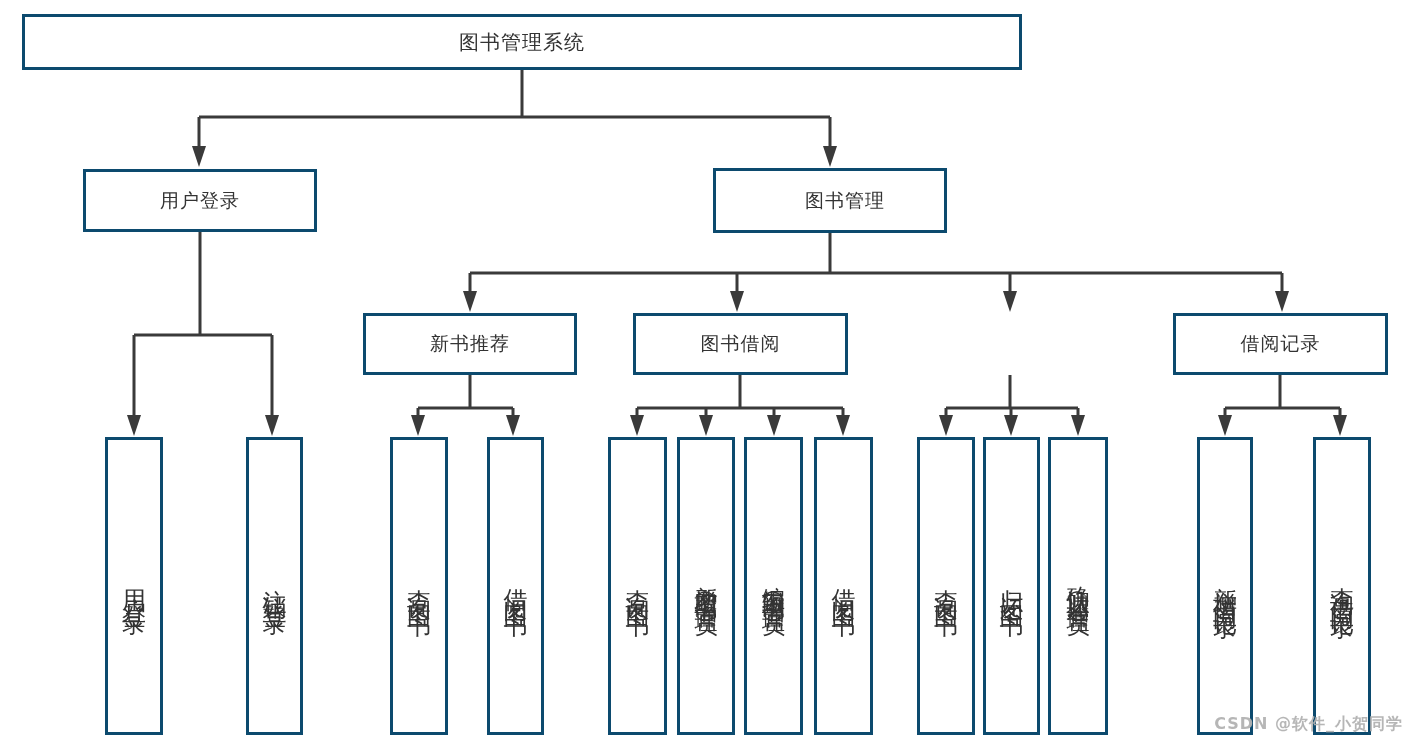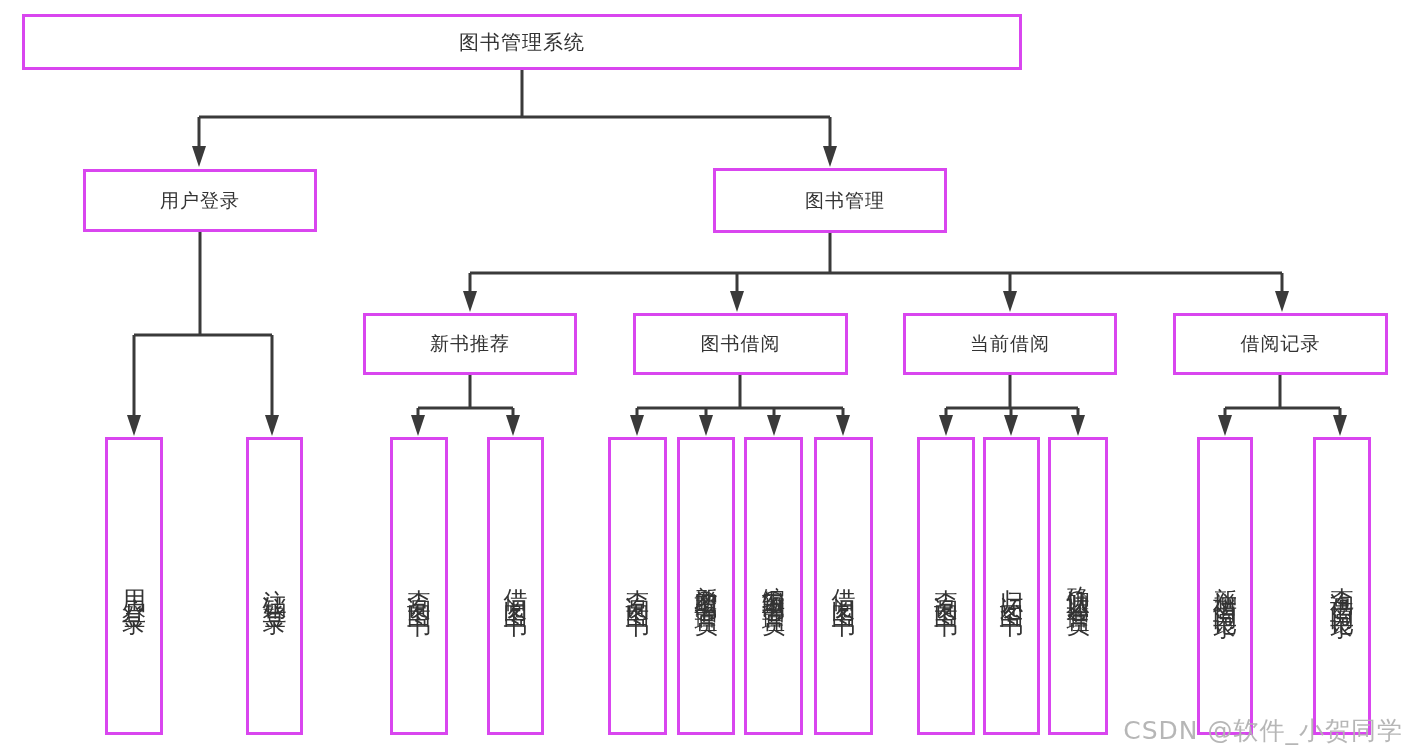--- a/index.html
+++ b/index.html
@@ -15,21 +15,21 @@
     position: absolute;
     left: 0; top: 0;
     width: 1405px; height: 747px;
     z-index: 1;
     pointer-events: none;
   }
   .node {
     position: absolute;
     box-sizing: border-box;
     background: #ffffff;
-    border: 3px solid #d946ef;
+    border: 3px solid #0c4a6e;
     color: #333333;
     display: flex;
     align-items: center;
     justify-content: center;
     z-index: 2;
   }
   .hlabel { font-size: 19px; letter-spacing: 1px; white-space: nowrap; }
   .root .hlabel { font-size: 20px; }
   .leaf .vlabel {
     writing-mode: vertical-rl;
@@ -39,24 +39,25 @@
     letter-spacing: 8px;
     white-space: nowrap;
   }
   .leaf.long .vlabel { font-size: 23px; letter-spacing: 4px; }
   .leaf.med  .vlabel { letter-spacing: 6px; }
   #watermark {
     position: absolute;
     right: 2px;
     top: 714px;
     z-index: 5;
-    font-size: 25px;
+    font-size: 16px;
     color: rgba(178,178,178,0.95);
     letter-spacing: 1px;
     white-space: nowrap;
+    font-weight: bold;
   }
 </style>
 </head>
 <body>
 
 <div id="stage">
 
   <svg id="wires" viewBox="0 0 1405 747" xmlns="http://www.w3.org/2000/svg">
     <g stroke="#3a3a3a" stroke-width="3" fill="none">
 
@@ -114,23 +115,20 @@
   <div class="node" style="left:713px; top:168px; width:234px; height:65px;padding-left:30px;">
     <span class="hlabel">图书管理</span>
   </div>
 
   <div class="node" style="left:633px; top:313px; width:215px; height:62px;">
     <span class="hlabel">图书借阅</span>
   </div>
   <div class="node" style="left:363px; top:313px; width:214px; height:62px;">
     <span class="hlabel">新书推荐</span>
   </div>
-  <div class="node" style="left:903px; top:313px; width:214px; height:62px;">
-    <span class="hlabel">当前借阅</span>
-  </div>
   <div class="node" style="left:1173px; top:313px; width:215px; height:62px;justify-content:center;">
     <span class="hlabel">借阅记录</span>
   </div>
 
   <div class="node leaf" style="left:105px; top:437px; width:58px; height:298px;">
     <span class="vlabel">用户登录</span>
   </div>
   <div class="node leaf" style="left:246px; top:437px; width:57px; height:298px;">
     <span class="vlabel">注销登录</span>
   </div>

